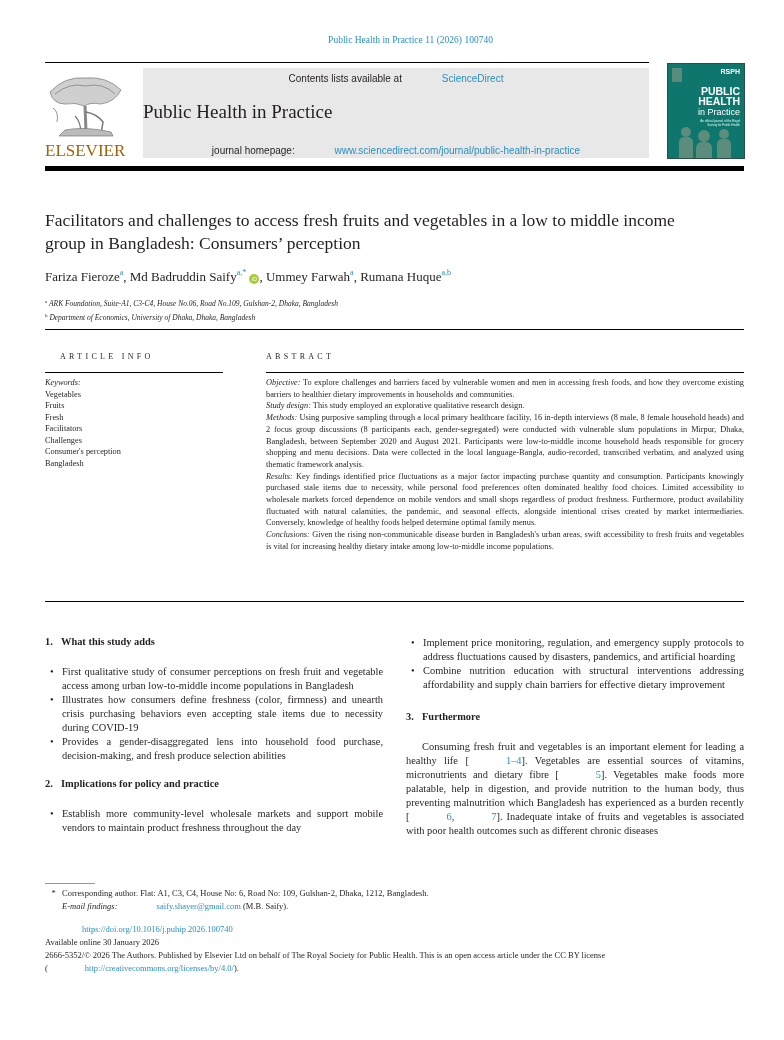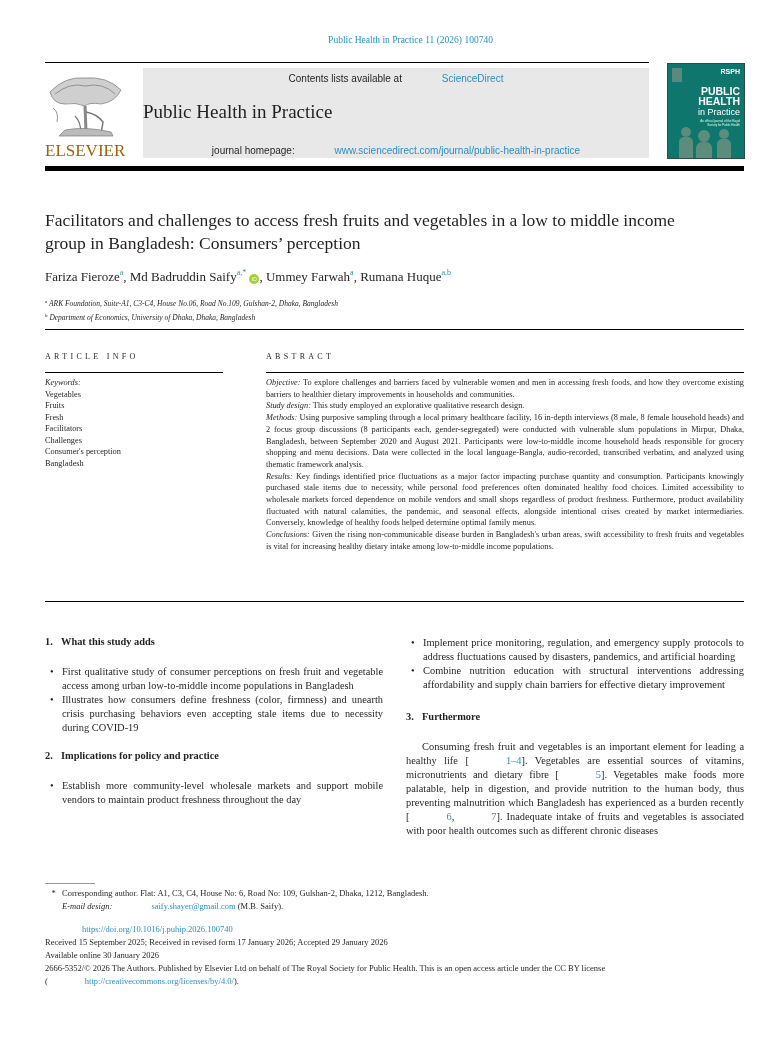--- a/index.html
+++ b/index.html
@@ -127,21 +127,21 @@
   <span>Rumana Huque</span><sup>a,b</sup>
 </div>
 
 <div class="affils">
   <div><sup>a</sup> <span>ARK Foundation, Suite-A1, C3-C4, House No.06, Road No.109, Gulshan-2, Dhaka, Bangladesh</span></div>
   <div><sup>b</sup> <span>Department of Economics, University of Dhaka, Dhaka, Bangladesh</span></div>
 </div>
 
 <div class="rule-affil"></div>
 
-<div class="sec-label" style="left:45px;">ARTICLE INFO</div>
+<div class="sec-label" style="left:60px;">ARTICLE INFO</div>
 <div class="sec-label" style="left:266px;">ABSTRACT</div>
 <div class="rule-ai"></div>
 <div class="rule-ab"></div>
 
 <div class="keywords">
   <div class="kl">Keywords:</div>
   <div>Vegetables</div>
   <div>Fruits</div>
   <div>Fresh</div>
   <div>Facilitators</div>
@@ -158,41 +158,41 @@
   <p><span class="lbl">Conclusions:</span><span> Given the rising non-communicable disease burden in Bangladesh's urban areas, swift accessibility to fresh fruits and vegetables is vital for increasing healthy dietary intake among low-to-middle income populations.</span></p>
 </div>
 
 <div class="rule-ab-end"></div>
 
 <div class="col col-left">
   <div class="h2"><span class="num">1.</span><span>What this study adds</span></div>
   <ul class="bul">
     <li>First qualitative study of consumer perceptions on fresh fruit and vegetable access among urban low-to-middle income populations in Bangladesh</li>
     <li>Illustrates how consumers define freshness (color, firmness) and unearth crisis purchasing behaviors even accepting stale items due to necessity during COVID-19</li>
+    <li>Provides a gender-disaggregated lens into household food purchase, decision-making, and fresh produce selection abilities</li>
   </ul>
   <div class="h2" style="margin-top:6px;"><span class="num">2.</span><span>Implications for policy and practice</span></div>
   <ul class="bul">
     <li>Establish more community-level wholesale markets and support mobile vendors to maintain product freshness throughout the day</li>
   </ul>
 </div>
 
 <div class="col col-right">
   <ul class="bul" style="margin-bottom:18px;">
     <li>Implement price monitoring, regulation, and emergency supply protocols to address fluctuations caused by disasters, pandemics, and artificial hoarding</li>
     <li>Combine nutrition education with structural interventions address­ing affordability and supply chain barriers for effective dietary improvement</li>
   </ul>
   <div class="h2"><span class="num">3.</span><span>Furthermore</span></div>
   <p class="para"><span>Consuming fresh fruit and vegetables is an important element for leading a healthy life [</span><span class="link">1–4</span><span>]. Vegetables are essential sources of vitamins, micronutrients and dietary fibre [</span><span class="link">5</span><span>]. Vegetables make foods more palatable, help in digestion, and provide nutrition to the human body, thus preventing malnutrition which Bangladesh has experienced as a burden recently [</span><span class="link">6</span><span>,</span><span class="link">7</span><span>]. Inadequate intake of fruits and vegetables is associated with poor health outcomes such as different chronic diseases</span></p>
 </div>
 
 <div class="fn-rule"></div>
 <div class="footnotes">
   <div><span style="display:inline-block;width:17px;text-align:center;">*</span><span>Corresponding author. Flat: A1, C3, C4, House No: 6, Road No: 109, Gulshan-2, Dhaka, 1212, Bangladesh.</span></div>
-  <div class="ind"><i>E-mail design:</i> <span class="link">saify.shayer@gmail.com</span><span> (M.B. Saify).</span></div>
+  <div class="ind"><i>E-mail findings:</i> <span class="link">saify.shayer@gmail.com</span><span> (M.B. Saify).</span></div>
 </div>
 
 <div class="meta">
   <div class="link">https://doi.org/10.1016/j.puhip.2026.100740</div>
-  <div>Received 15 September 2025; Received in revised form 17 January 2026; Accepted 29 January 2026</div>
   <div>Available online 30 January 2026</div>
   <div>2666-5352/© 2026 The Authors. Published by Elsevier Ltd on behalf of The Royal Society for Public Health. This is an open access article under the CC BY license</div>
   <div><span>(</span><span class="link">http://creativecommons.org/licenses/by/4.0/</span><span>).</span></div>
 </div>
 
 </body></html>

